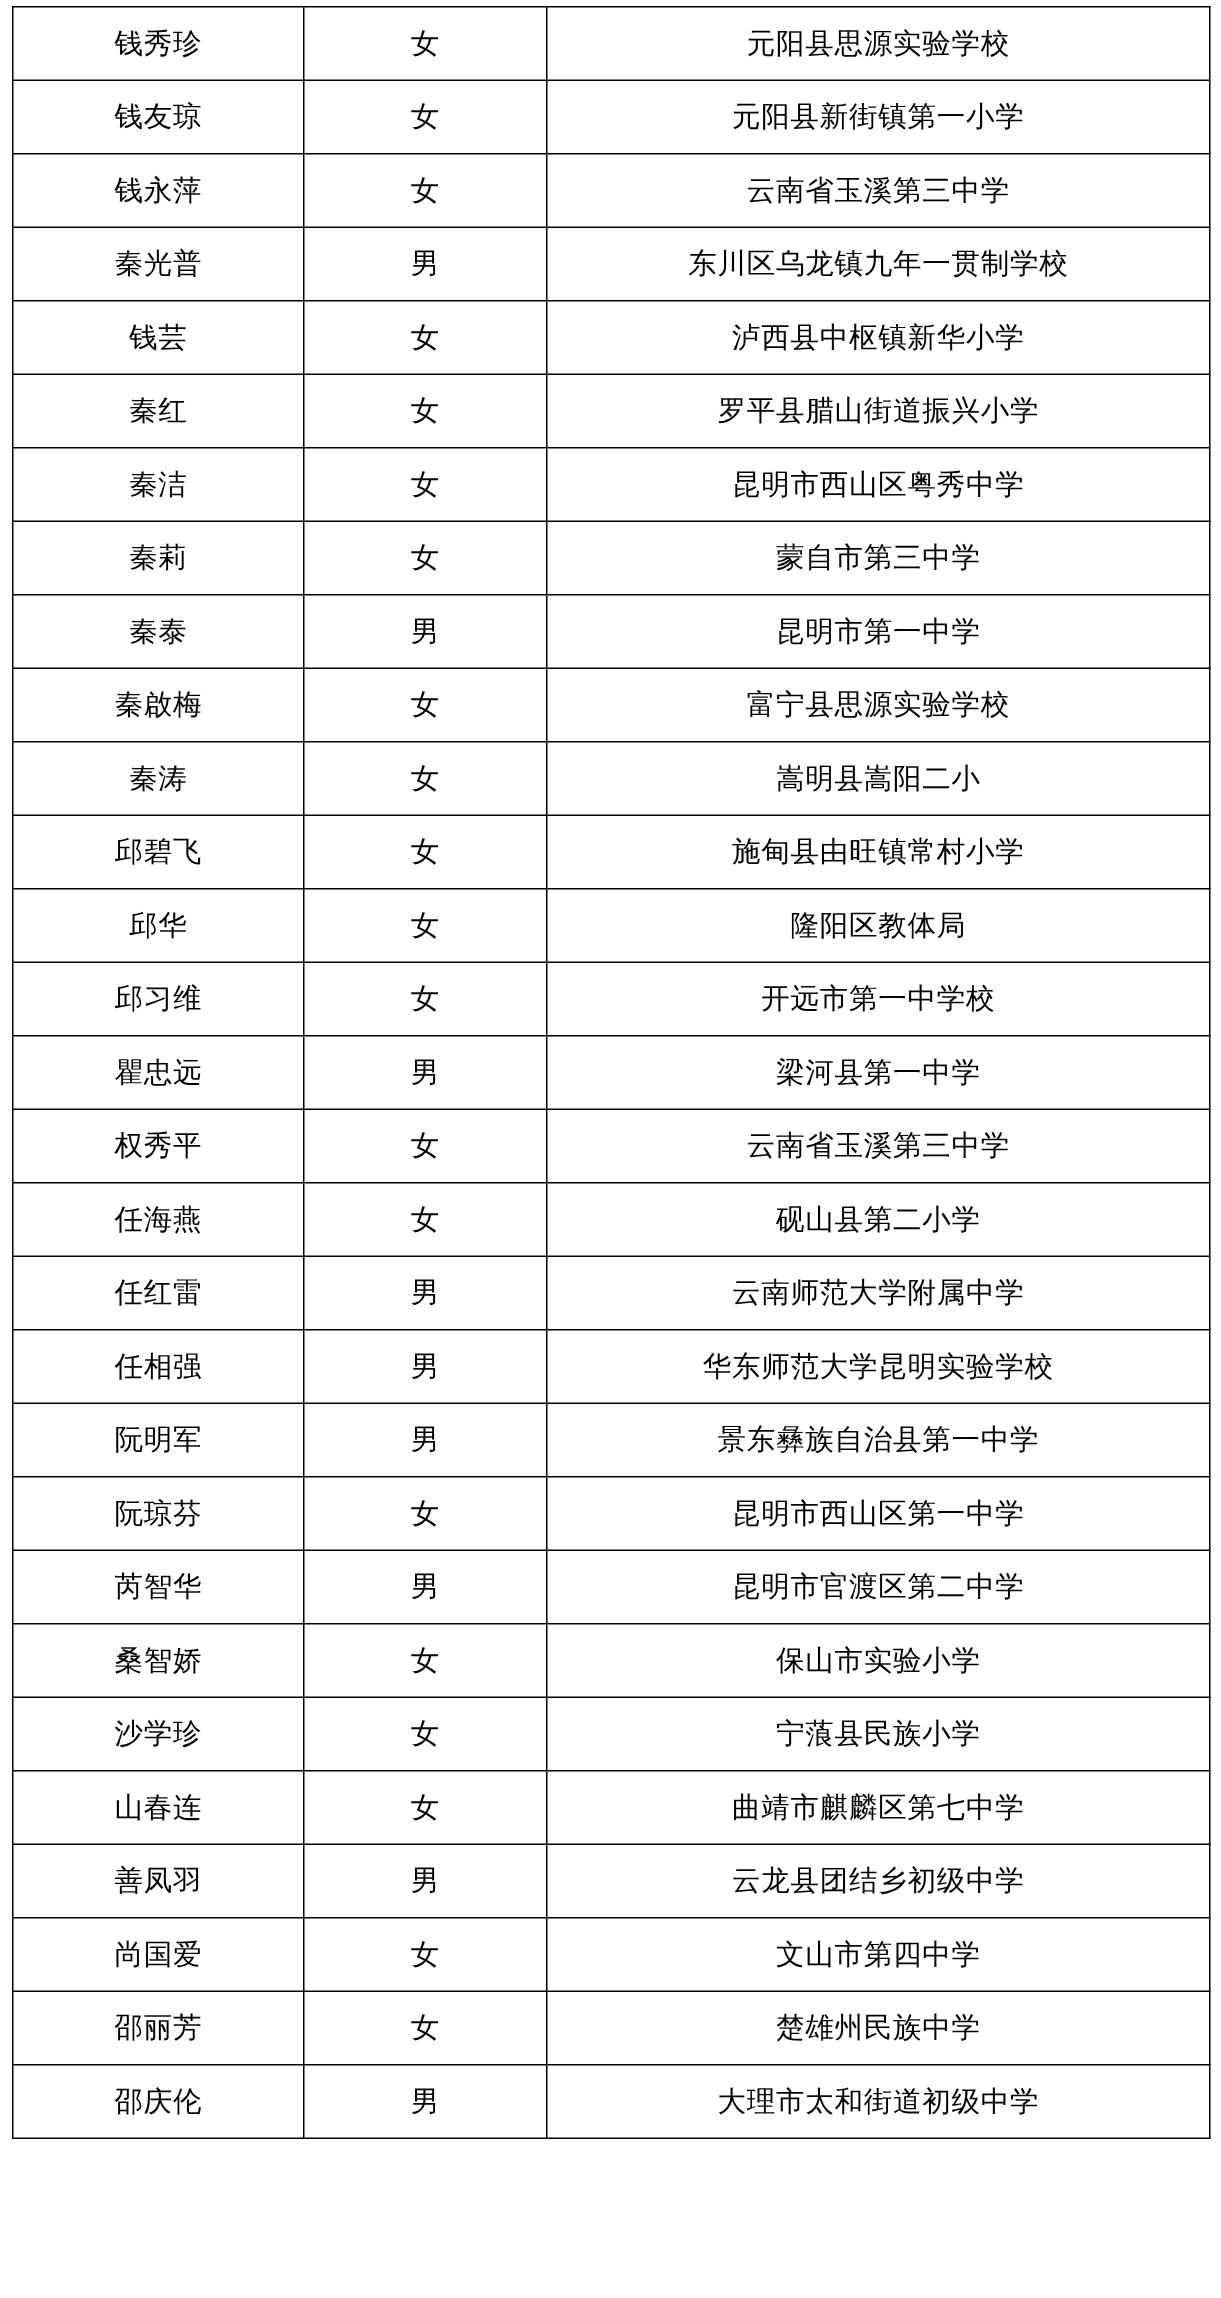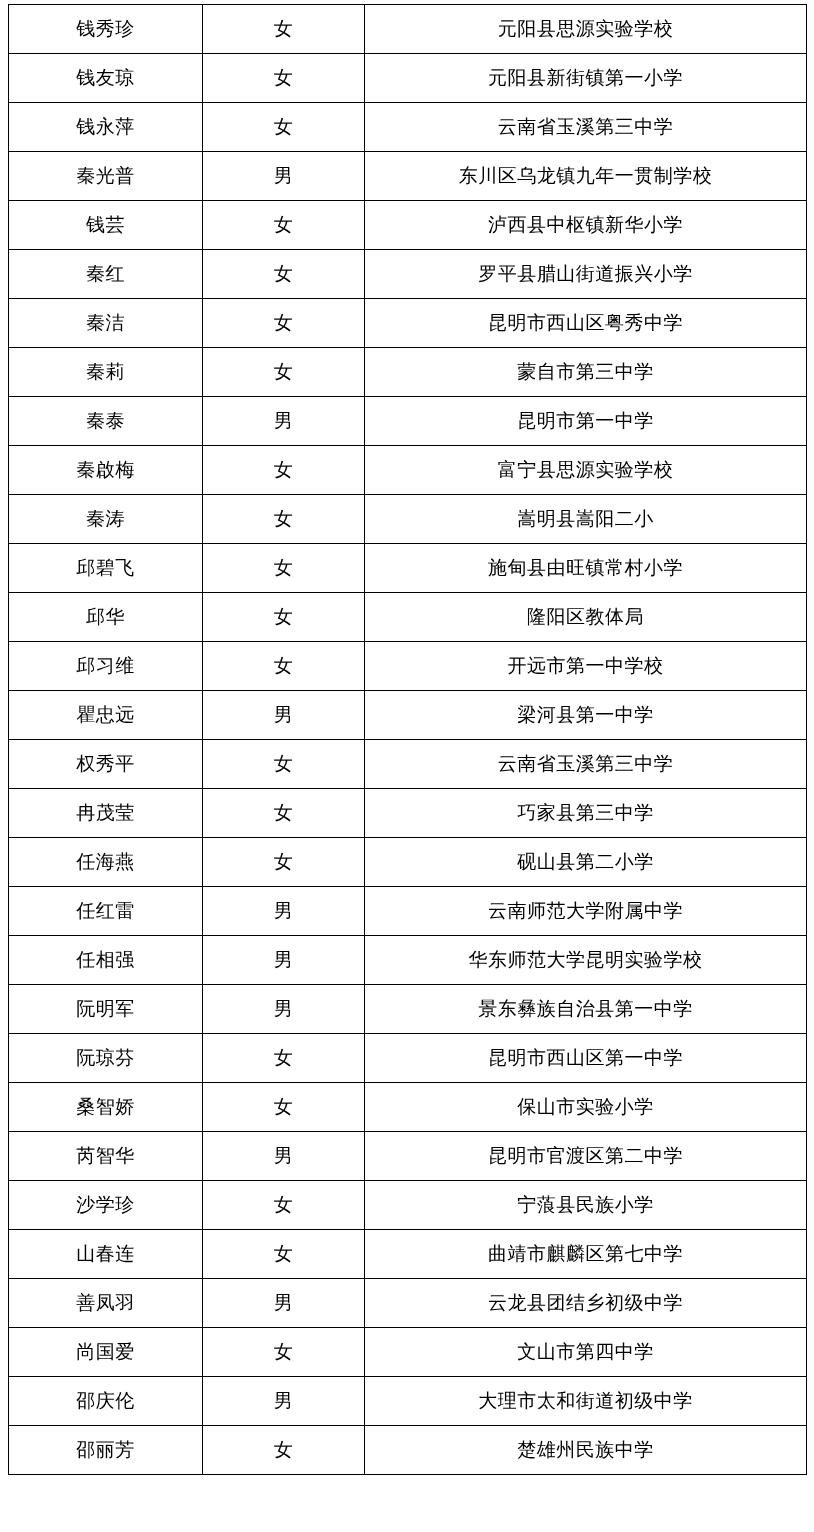--- a/index.html
+++ b/index.html
@@ -125,25 +125,20 @@
           <td class="name-cell">瞿忠远</td>
           <td class="gender-cell">男</td>
           <td class="unit-cell">梁河县第一中学</td>
         </tr>
         <tr>
           <td class="name-cell">权秀平</td>
           <td class="gender-cell">女</td>
           <td class="unit-cell">云南省玉溪第三中学</td>
         </tr>
         <tr>
-          <td class="name-cell">冉茂莹</td>
-          <td class="gender-cell">女</td>
-          <td class="unit-cell">巧家县第三中学</td>
-        </tr>
-        <tr>
           <td class="name-cell">任海燕</td>
           <td class="gender-cell">女</td>
           <td class="unit-cell">砚山县第二小学</td>
         </tr>
         <tr>
           <td class="name-cell">任红雷</td>
           <td class="gender-cell">男</td>
           <td class="unit-cell">云南师范大学附属中学</td>
         </tr>
         <tr>
@@ -155,54 +150,54 @@
           <td class="name-cell">阮明军</td>
           <td class="gender-cell">男</td>
           <td class="unit-cell">景东彝族自治县第一中学</td>
         </tr>
         <tr>
           <td class="name-cell">阮琼芬</td>
           <td class="gender-cell">女</td>
           <td class="unit-cell">昆明市西山区第一中学</td>
         </tr>
         <tr>
+          <td class="name-cell">芮智华</td>
+          <td class="gender-cell">男</td>
+          <td class="unit-cell">昆明市官渡区第二中学</td>
+        </tr>
+        <tr>
           <td class="name-cell">桑智娇</td>
           <td class="gender-cell">女</td>
           <td class="unit-cell">保山市实验小学</td>
         </tr>
         <tr>
-          <td class="name-cell">芮智华</td>
-          <td class="gender-cell">男</td>
-          <td class="unit-cell">昆明市官渡区第二中学</td>
-        </tr>
-        <tr>
           <td class="name-cell">沙学珍</td>
           <td class="gender-cell">女</td>
           <td class="unit-cell">宁蒗县民族小学</td>
         </tr>
         <tr>
           <td class="name-cell">山春连</td>
           <td class="gender-cell">女</td>
           <td class="unit-cell">曲靖市麒麟区第七中学</td>
         </tr>
         <tr>
           <td class="name-cell">善凤羽</td>
           <td class="gender-cell">男</td>
           <td class="unit-cell">云龙县团结乡初级中学</td>
         </tr>
         <tr>
           <td class="name-cell">尚国爱</td>
           <td class="gender-cell">女</td>
           <td class="unit-cell">文山市第四中学</td>
         </tr>
         <tr>
+          <td class="name-cell">邵丽芳</td>
+          <td class="gender-cell">女</td>
+          <td class="unit-cell">楚雄州民族中学</td>
+        </tr>
+        <tr>
           <td class="name-cell">邵庆伦</td>
           <td class="gender-cell">男</td>
           <td class="unit-cell">大理市太和街道初级中学</td>
-        </tr>
-        <tr>
-          <td class="name-cell">邵丽芳</td>
-          <td class="gender-cell">女</td>
-          <td class="unit-cell">楚雄州民族中学</td>
         </tr>
       </tbody>
   </table>
 </div>
 
 </body></html>

